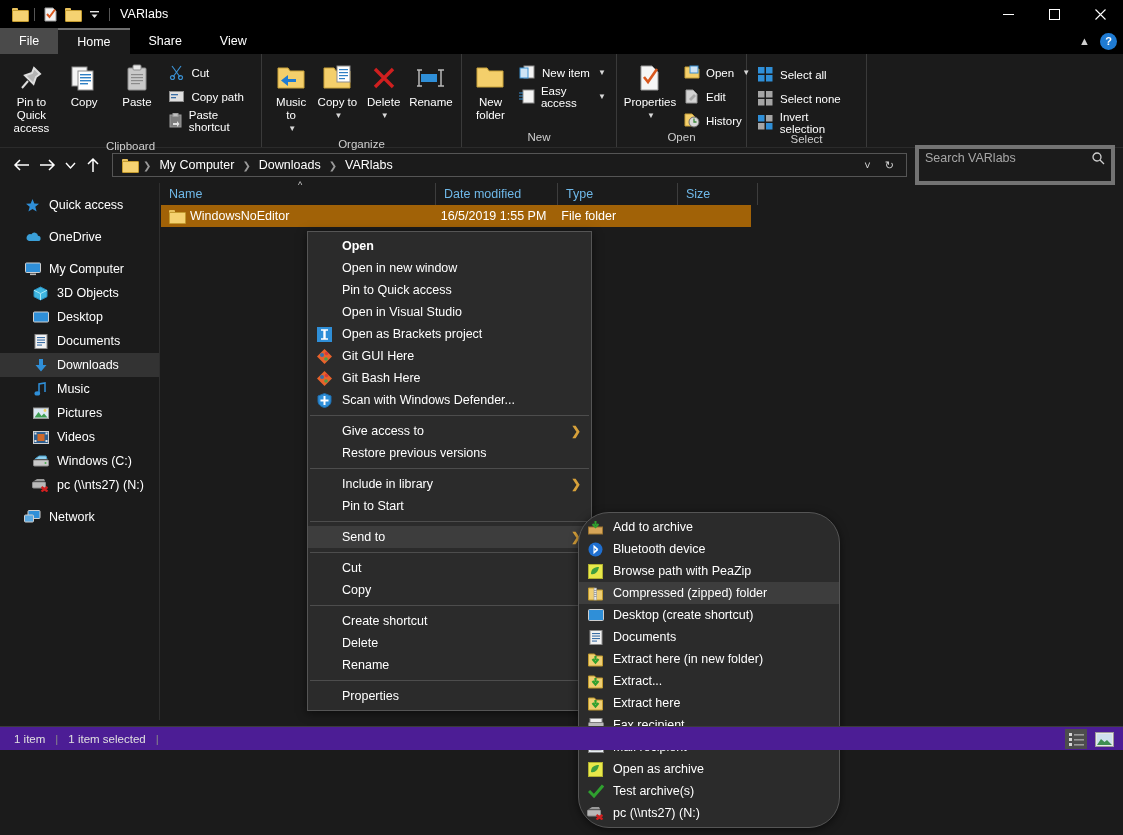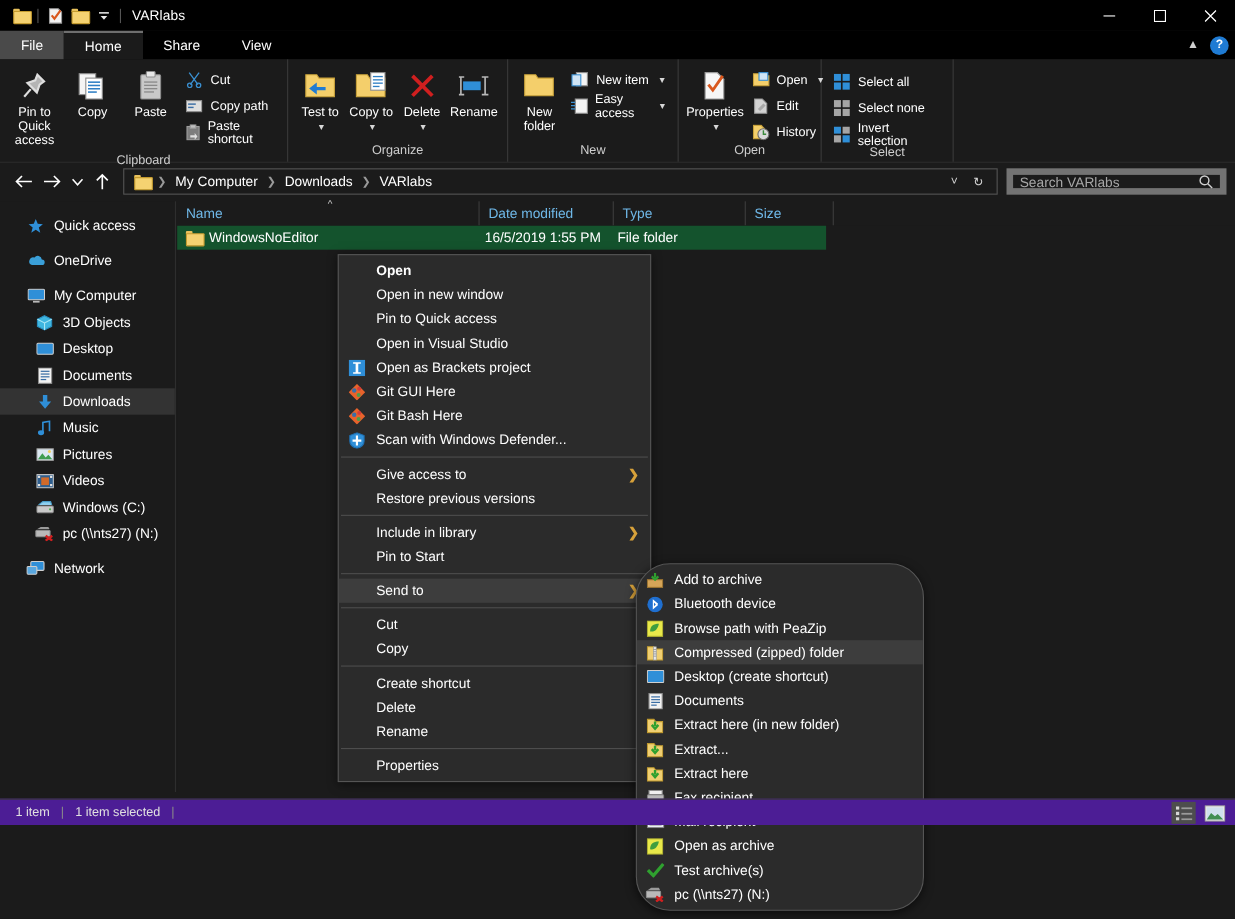--- a/index.html
+++ b/index.html
@@ -117,22 +117,22 @@
     flex: 1; height: 24px; margin-left: 6px;
     border: 1px solid #555; background: #1b1b1b;
     display: flex; align-items: center; padding: 0 6px; gap: 2px;
   }
   .crumb { font-size: 12.5px; color: #ffffff; padding: 0 5px; }
   .crumb-sep { color: #9a9a9a; font-size: 10px; padding: 0 1px;}
   .crumb-tail { flex: 1; }
   .crumb-ctrl { color: #d6d6d6; font-size: 11px; padding: 0 6px; }
   .searchbox {
     width: 200px; height: 24px; margin-left: 8px;
-    border: 6px solid #737373; background: #1b1b1b;
-    display: flex; align-items: flex-start; padding: 0 6px;
+    border: 4px solid #737373; background: #1b1b1b;
+    display: flex; align-items: flex-end; padding: 16px 6px;
   }
   .searchbox .ph { flex: 1; font-size: 12.5px; color: #a7a7a7; }
   .searchbox .mag { color: #cfcfcf; font-size: 12px; }
 
   
   .colhead {
     position: absolute; top: 183px; left: 161px; width: 962px; height: 22px;
     display: flex; align-items: center;
     color: #6fb8e8; font-size: 12.5px;
   }
@@ -161,21 +161,21 @@
 
   
   .filelist {
     position: absolute; top: 205px; left: 161px; width: 962px; height: 515px;
     background: #1b1b1b; overflow: hidden;
   }
   .frow {
     height: 22px; display: flex; align-items: center;
     font-size: 12.5px; color: #ffffff; width: 590px;
   }
-  .frow.sel { background: #14532d; }
+  .frow.sel { background: #a16207; }
   .fcell { display: flex; align-items: center; gap: 6px; padding-left: 8px; }
 
   
   .statusbar {
     position: absolute; top: 726px; left: 0; width: 1123px; height: 24px;
     background: #4c1d95; border-top: 1px solid #3a3a3a;
     display: flex; align-items: center; padding-left: 14px;
     font-size: 11.5px; color: #e0e0e0;
   }
   .sb-sep { color: #8a8a8a; margin: 0 10px; }
@@ -365,21 +365,21 @@
 
     <div class="rgroup" style="width:200px">
       <div class="rgroup-body" style="gap:0">
         <div class="big-btn" style="width:48px">
           <span class="icn">
             <svg width="30" height="28" viewBox="0 0 30 28">
               <path d="M2 4 h10 l2 3 h14 v17 h-26 z" fill="#f4cf6b" stroke="#c9a23a"></path>
               <path d="M20 15 h-8 v-4 l-7 5.5 7 5.5 v-4 h8 z" fill="#1f7bd3"></path>
             </svg>
           </span>
-          <span>Test to</span>
+          <span>Music to</span>
           <span class="caret">▼</span>
         </div>
         <div class="big-btn" style="width:48px">
           <span class="icn">
             <svg width="30" height="28" viewBox="0 0 30 28">
               <path d="M2 4 h10 l2 3 h14 v17 h-26 z" fill="#f4cf6b" stroke="#c9a23a"></path>
               <rect x="15" y="2" width="13" height="16" fill="#fff" stroke="#8d8d8d"></rect>
               <g fill="#2f7fc4">
                   <rect x="17" y="5" width="9" height="1.2"></rect>
                   <rect x="17" y="8" width="9" height="1.2"></rect>

